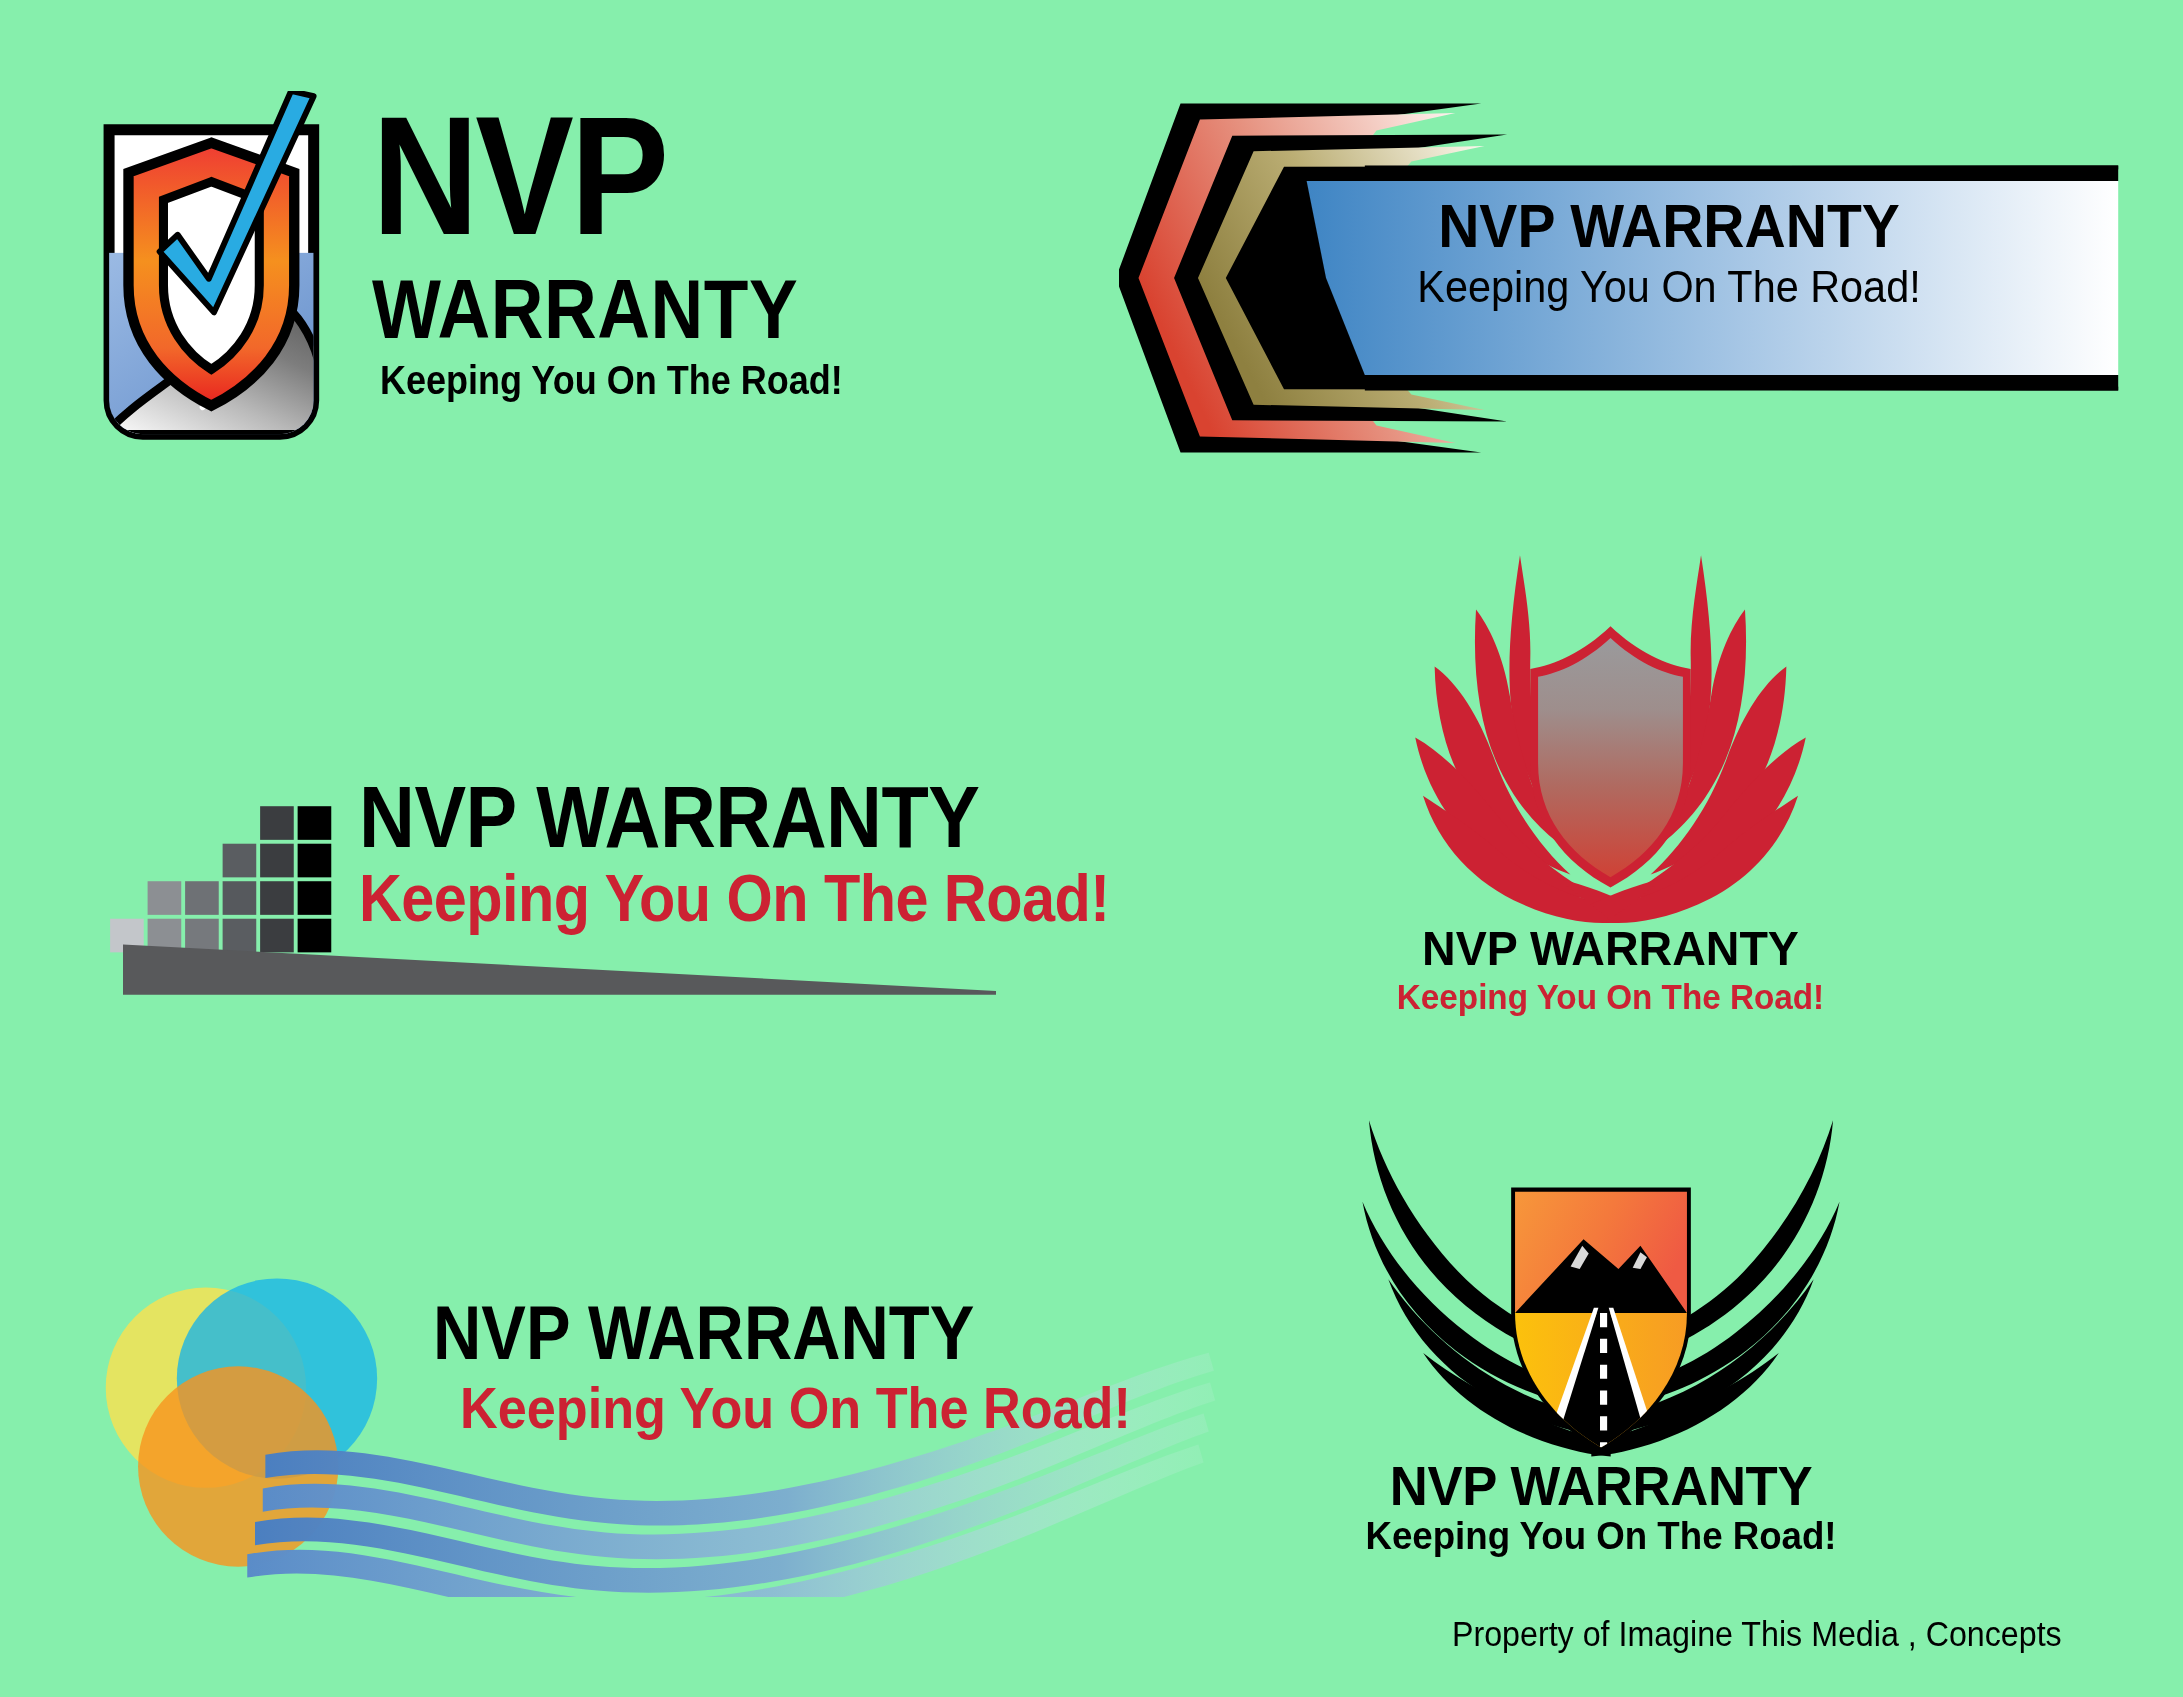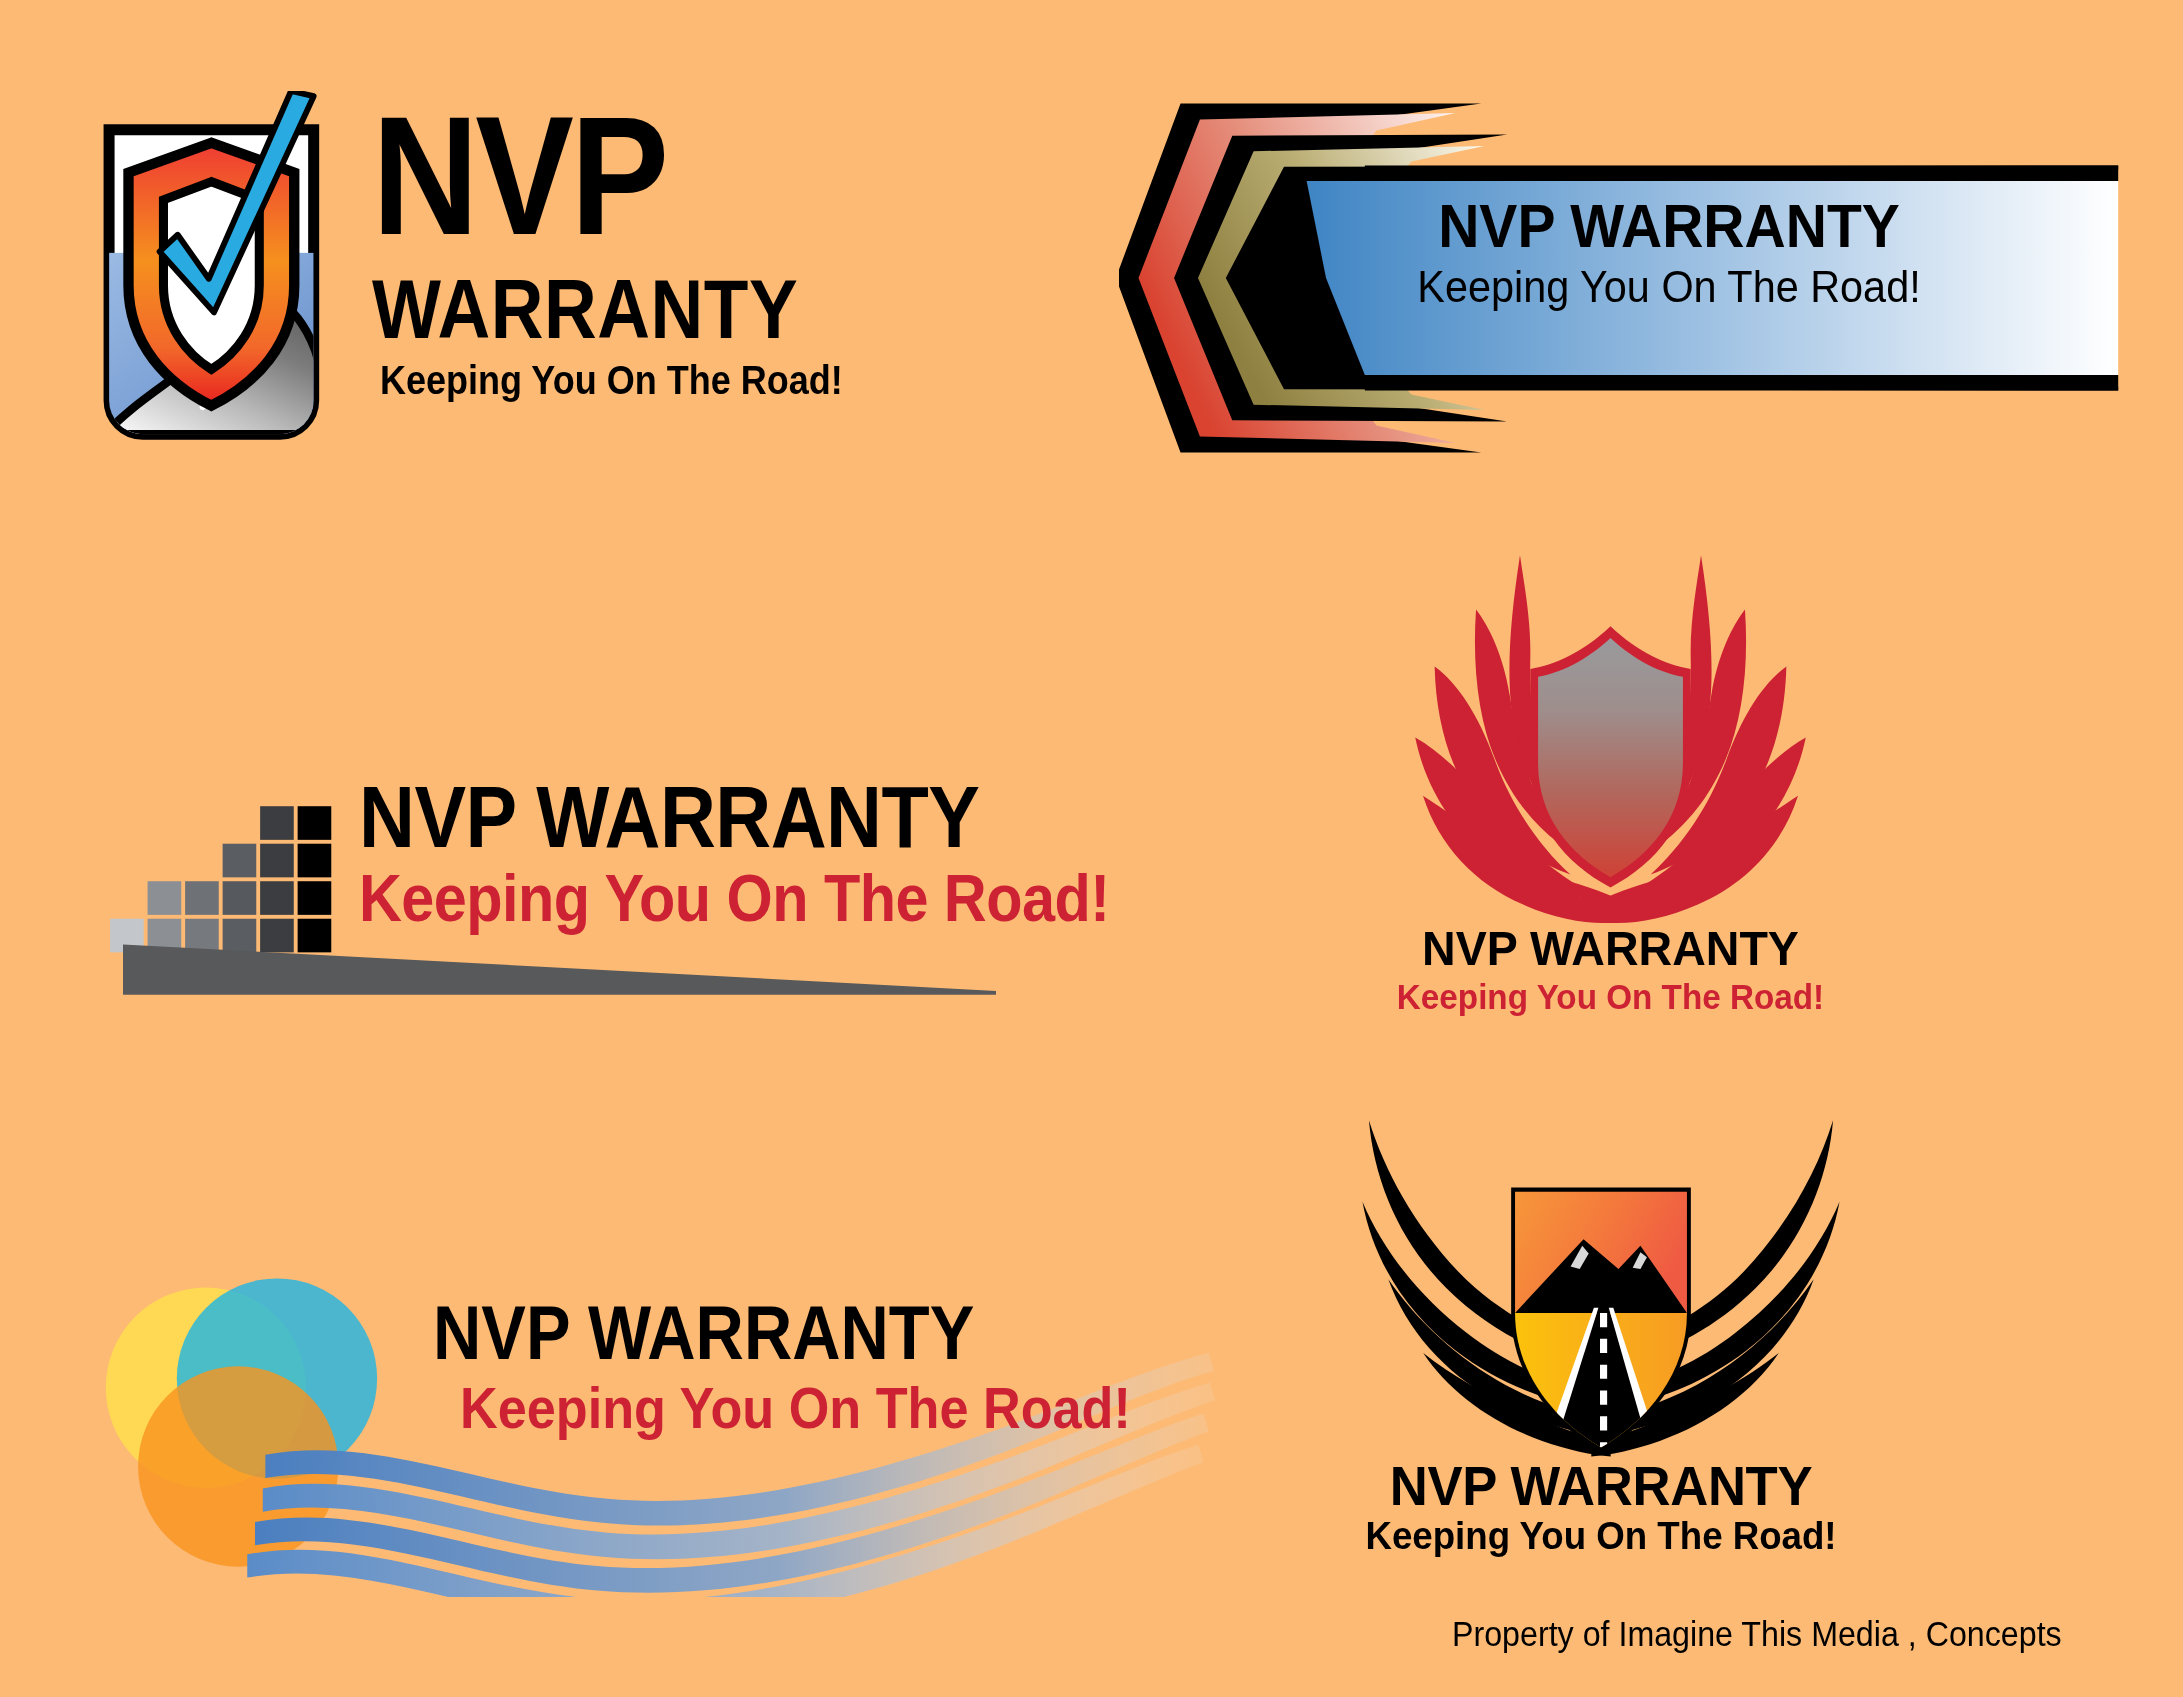--- a/index.html
+++ b/index.html
@@ -13,21 +13,21 @@
     height: 1698px;
     position: relative;
     overflow: hidden;
     font-family: "Liberation Sans", sans-serif;
     -webkit-font-smoothing: antialiased;
   }
 
   .sheet {
     position: absolute;
     inset: 0;
-    background: #fdba74;
+    background: #86efac;
   }
 
   .logo-block {
     position: absolute;
   }
 
   
   .wordmark {
     font-family: "Liberation Sans Narrow", "Liberation Sans", sans-serif;
     font-weight: bold;

